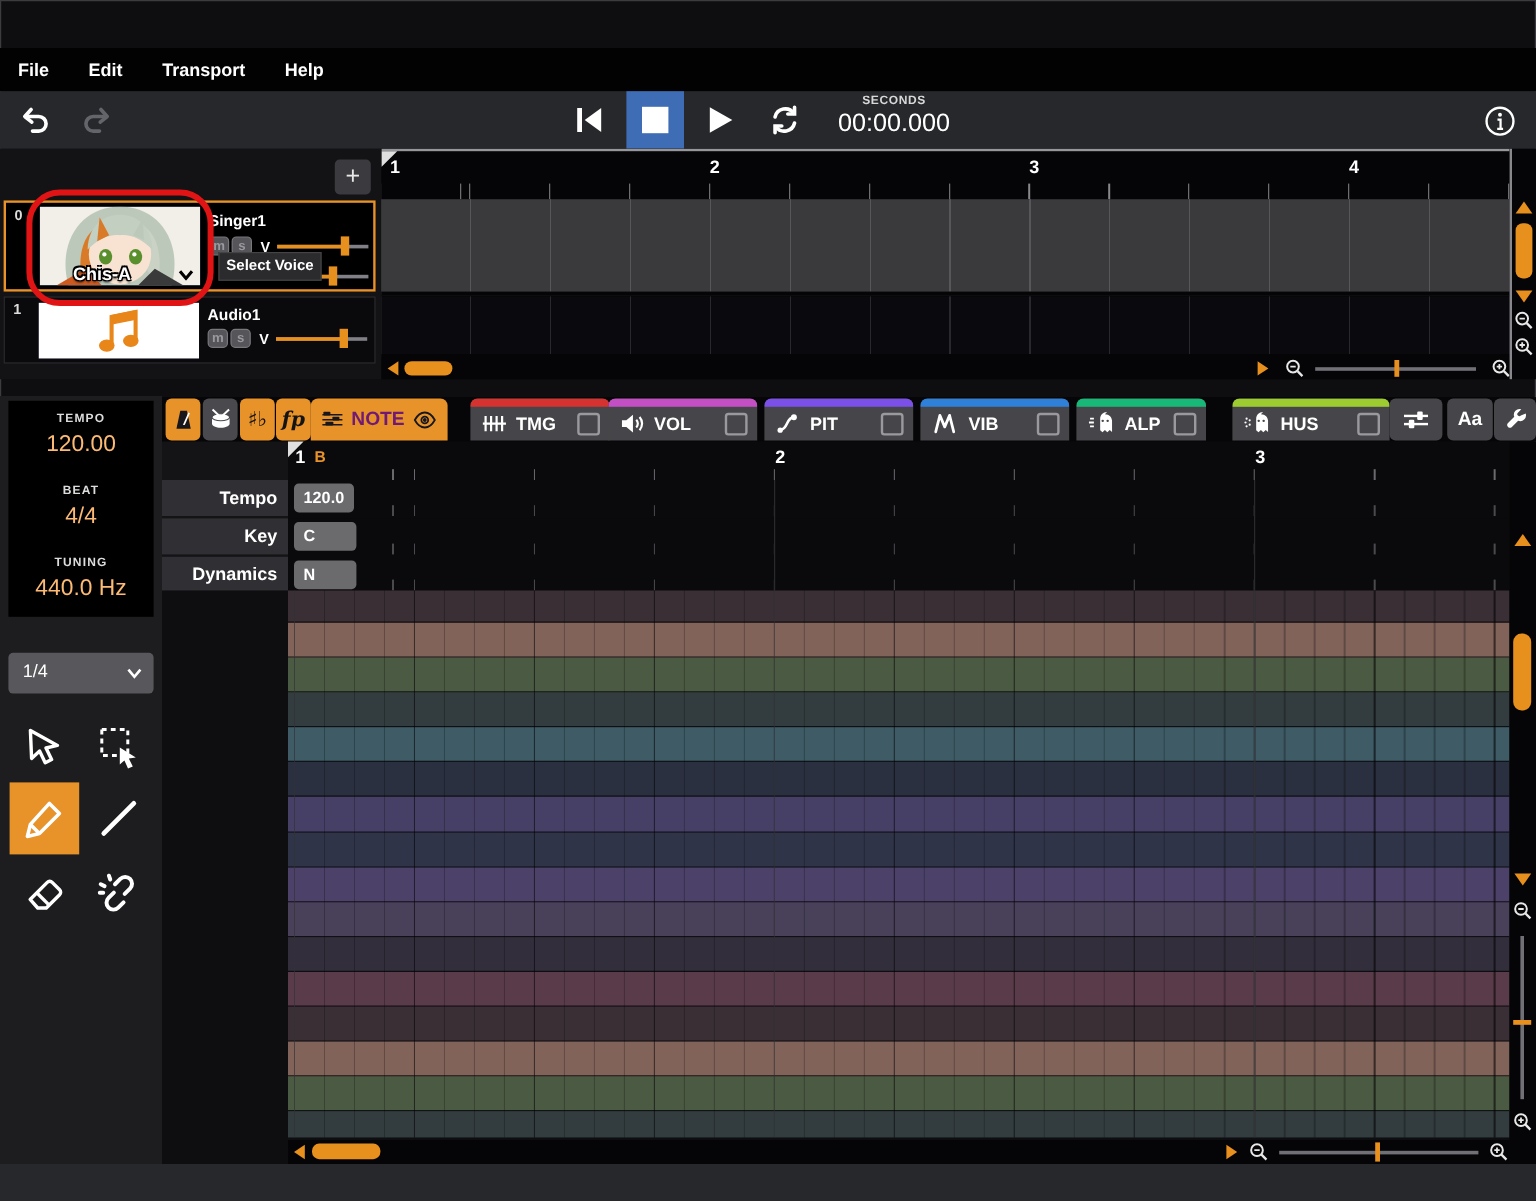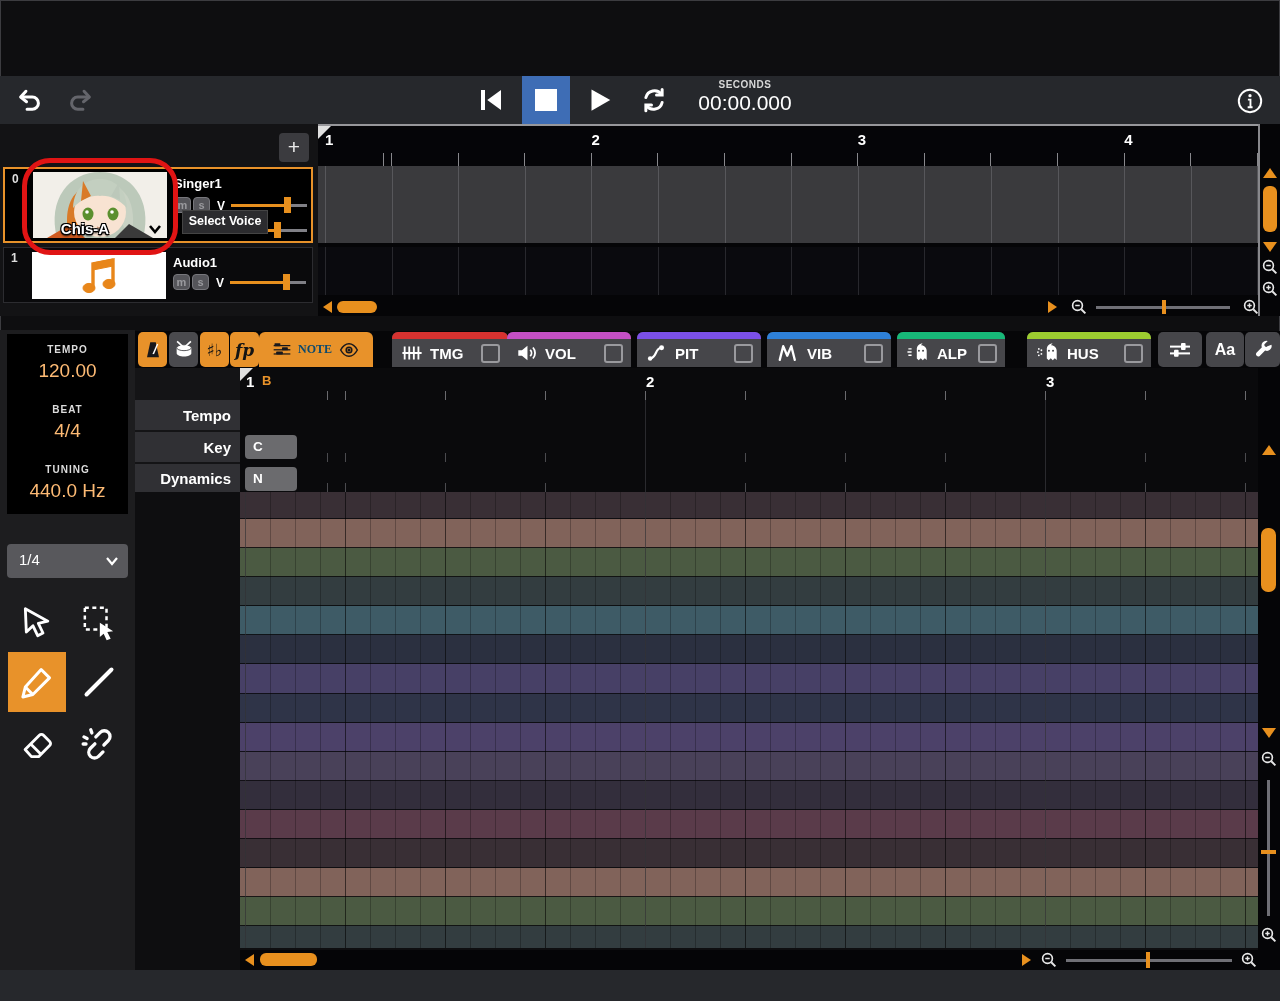--- a/index.html
+++ b/index.html
@@ -78,21 +78,21 @@
   .toolcell.active{background:#e8922a;}
   
   #tabbar{position:absolute;left:135px;top:331px;width:1145px;height:37px;background:#060608;}
   .toggle{position:absolute;top:1px;width:29px;height:35px;border-radius:5px;display:flex;align-items:center;justify-content:center;}
   .ptab{position:absolute;top:1px;height:35px;background:#46464a;border-radius:6px 6px 0 0;overflow:hidden;}
   .ptab .stripe{position:absolute;left:0;top:0;right:0;height:7px;}
   .ptab .content{position:absolute;left:0;top:7px;right:0;bottom:0;display:flex;align-items:center;padding:0 8px;gap:6px;}
   .ptab .tlabel{font-size:15px;font-weight:bold;color:#fff;flex:1;}
   .checkbox{width:15px;height:15px;border:2px solid #9a9a9e;border-radius:3px;}
   #tab-note{position:absolute;left:124px;top:1px;width:114px;height:35px;background:#e8922a;border-radius:6px 6px 0 0;display:flex;align-items:center;justify-content:center;gap:5px;}
-  #tab-note .tlabel{font-size:12px;font-weight:bold;color:#0c4a6e;font-family:Liberation Serif, serif;}
+  #tab-note .tlabel{font-size:16px;font-weight:bold;color:#701a75;}
   .utilbtn{position:absolute;top:1px;height:35px;background:#46464a;border-radius:5px;display:flex;align-items:center;justify-content:center;color:#fff;font-weight:bold;font-size:16px;}
   
   #pr-gutter{position:absolute;left:135px;top:368px;width:105px;height:124px;background:#141416;}
   .gutrow{position:absolute;left:0;width:105px;background:#303034;color:#fff;font-size:15px;font-weight:bold;text-align:right;
      box-sizing:border-box;padding-right:9px;display:flex;align-items:center;justify-content:flex-end;}
   #pr-grid{position:absolute;left:240px;top:368px;width:1018px;height:580px;background:#0a0a0c;}
   #pr-ruler{position:absolute;left:0;top:0;width:1018px;height:32px;}
   #pr-ruler .ticks{position:absolute;bottom:0;left:0;right:0;height:9px;
      background:repeating-linear-gradient(90deg,#6a6a6e 0 1px,transparent 1px 100px);background-position:105px 0;}
   .pr-num{position:absolute;top:5px;font-size:15px;font-weight:bold;color:#fff;}
@@ -120,20 +120,26 @@
   #footer{position:absolute;left:0;top:970px;width:1280px;height:31px;background:#26282c;}
   #red-annot{position:absolute;left:22px;top:34px;width:146px;height:87px;border:5px solid #e01414;border-radius:28px;z-index:30;}
   svg{display:block}
 </style>
 </head>
 <body>
 
 <div id="win">
 
 
+  <div id="menubar">
+      <div class="menuitem">File</div>
+      <div class="menuitem">Edit</div>
+      <div class="menuitem">Transport</div>
+      <div class="menuitem">Help</div>
+    </div>
 
   <div id="transportbar">
     <div class="tbtn" style="left:12px;top:8px;width:36px;height:32px">
       <svg width="30" height="28" viewBox="0 0 24 24" fill="none" stroke="#fff" stroke-width="2.6" stroke-linecap="round" stroke-linejoin="round">
         <path d="M8.5 4.5 L4 9.5 L9 13.5"></path>
           <path d="M4.5 9.5 H14 a5.2 5.2 0 0 1 0 10.4 H9.5"></path>
       </svg>
     </div>
     <div class="tbtn" style="left:62px;top:8px;width:36px;height:32px">
       <svg width="30" height="28" viewBox="0 0 24 24" fill="none" stroke="#64656b" stroke-width="2.6" stroke-linecap="round" stroke-linejoin="round">
@@ -432,21 +438,21 @@
             <svg width="26" height="22" viewBox="0 0 26 24">
               <path d="M2.5 7.5 h3.5 M1.5 11 h4.5 M2.5 14.5 h3.5" stroke="#fff" stroke-width="1.6"></path>
               <path d="M16 3.5 c4 0 6.5 2.8 6.5 6.2 v10 l-2.1-1.9 -2.2 2.1 -2.2-2.1 -2.2 2.1 -2.1-1.9 v-10.3 c0-3.4 2.5-6.2 6.3-6.2 z" fill="#fff"></path>
               <circle cx="14" cy="9.5" r="1.1" fill="#46464a"></circle>
               <circle cx="18.5" cy="9.5" r="1.1" fill="#46464a"></circle>
             </svg>
             <span class="tlabel">ALP</span>
             <span class="checkbox"></span>
           </div>
         </div>
-        <div class="ptab" style="left: 892px; width: 124px;">
+        <div class="ptab" style="left: 892px; width: 103px; padding-left: 28px;">
           <div class="stripe" style="background:#9ccc30"></div>
           <div class="content">
             <svg width="26" height="22" viewBox="0 0 26 24">
               <circle cx="3" cy="7.5" r="1" fill="#fff"></circle>
               <circle cx="2" cy="11" r="1" fill="#fff"></circle>
               <circle cx="3" cy="14.5" r="1" fill="#fff"></circle>
               <circle cx="5.8" cy="9" r="1" fill="#fff"></circle>
               <circle cx="5.8" cy="13" r="1" fill="#fff"></circle>
               <path d="M16 3.5 c4 0 6.5 2.8 6.5 6.2 v10 l-2.1-1.9 -2.2 2.1 -2.2-2.1 -2.2 2.1 -2.1-1.9 v-10.3 c0-3.4 2.5-6.2 6.3-6.2 z" fill="#fff"></path>
               <circle cx="14" cy="9.5" r="1.1" fill="#46464a"></circle>
@@ -484,20 +490,24 @@
 
   <div id="pr-grid">
     <div id="pr-ruler">
         <div class="ticks"></div>
         <div class="pr-num" style="left: 6px;">1</div>
         <div class="pr-num" style="left: 406px;">2</div>
         <div class="pr-num" style="left: 806px;">3</div>
         <div class="pr-num" style="left: 22px; color: rgb(232, 146, 42); font-size: 13px;">B</div>
       </div>
     <div class="playhead" style="left:0;top:0"></div>
+    <div class="paramrow" style="top:32px;height:30px">
+      <div class="ticks"></div>
+        <div class="badge">120.0</div>
+    </div>
     <div class="paramrow" style="top:64px;height:30px">
       <div class="ticks"></div>
         <div class="badge" style="min-width:36px">C</div>
     </div>
     <div class="paramrow" style="top:96px;height:28px">
       <div class="ticks"></div>
         <div class="badge" style="min-width:36px">N</div>
     </div>
     <div class="mline" style="left:405px;top:32px;height:92px"></div>
     <div class="mline" style="left:805px;top:32px;height:92px"></div>

